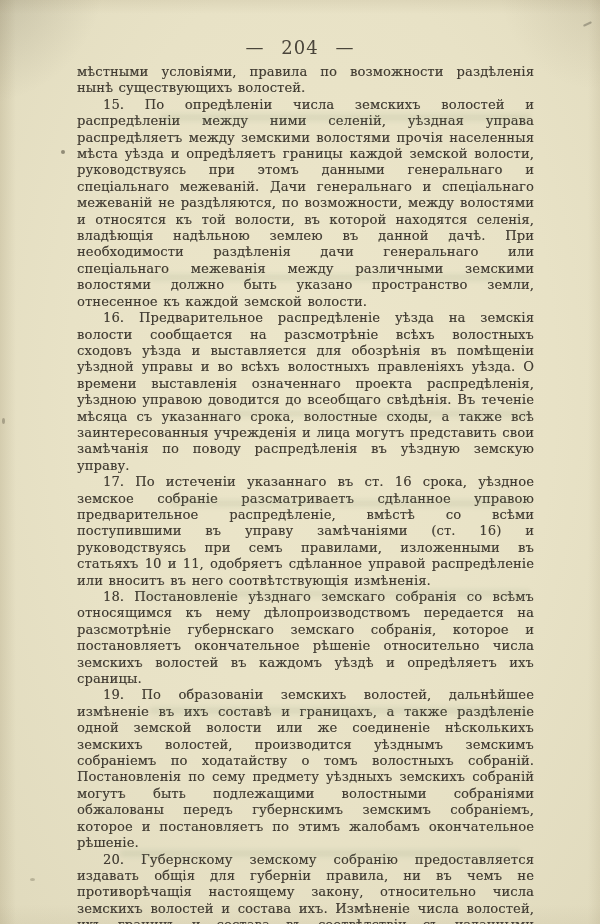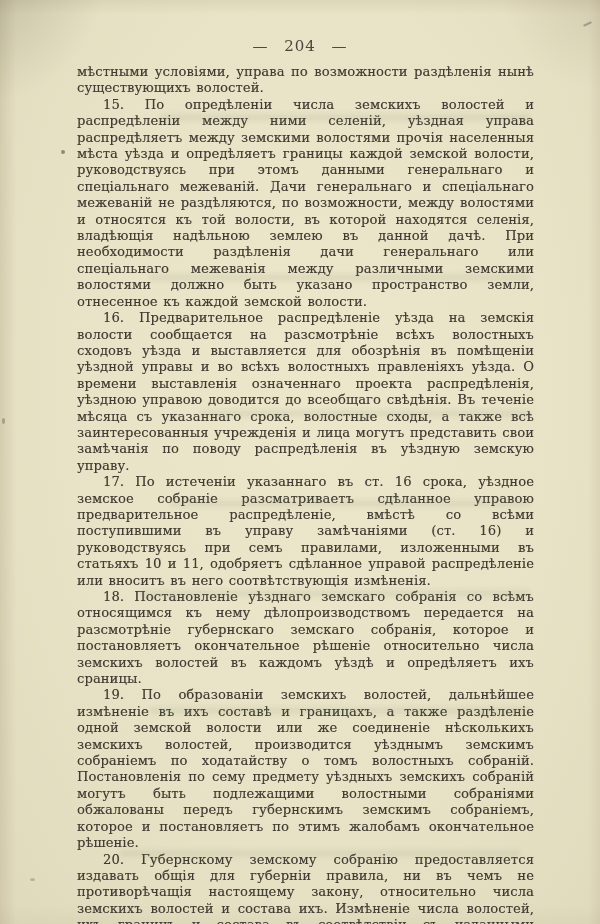--- a/index.html
+++ b/index.html
@@ -21,21 +21,21 @@
       linear-gradient(to top, rgba(125,108,70,0.06), rgba(125,108,70,0) 20px),
       radial-gradient(ellipse at 52% 42%, #ece6ca 0%, #e8e2c6 55%, #e0dabd 100%);
   }
 
   .page-header {
     position: absolute;
     top: 37px;
     left: 0;
     width: 100%;
     text-align: center;
-    font-size: 15px;
+    font-size: 18px;
     letter-spacing: 1px;
     word-spacing: 10px;
     color: #4a453b;
   }
 
   .text-block {
     position: absolute;
     top: 64px;
     left: 77px;
     width: 457px;
@@ -71,21 +71,21 @@
   }
 </style>
 </head>
 <body>
 
 <div class="page">
 
   <div class="page-header">— 204 —</div>
 
   <div class="text-block">
-    <p class="no-indent">мѣстными условіями, управа по возможности раздѣленія нынѣ существующихъ волостей.</p>
+    <p class="no-indent">мѣстными условіями, правила по возможности раздѣленія нынѣ существующихъ волостей.</p>
     <p>15. По опредѣленіи числа земскихъ волостей и распредѣленіи между ними селеній, уѣздная управа распредѣляетъ между земскими волостями прочія населенныя мѣста уѣзда и опредѣляетъ границы каждой земской волости, руководствуясь при этомъ данными генеральнаго и спеціальнаго межеваній. Дачи генеральнаго и спеціальнаго межеваній не раздѣляются, по возможности, между волостями и относятся къ той волости, въ которой находятся селенія, владѣющія надѣльною землею въ данной дачѣ. При необходимости раздѣленія дачи генеральнаго или спеціальнаго межеванія между различными земскими волостями должно быть указано пространство земли, отнесенное къ каждой земской волости.</p>
     <p>16. Предварительное распредѣленіе уѣзда на земскія волости сообщается на разсмотрѣніе всѣхъ волостныхъ сходовъ уѣзда и выставляется для обозрѣнія въ помѣщеніи уѣздной управы и во всѣхъ волостныхъ правленіяхъ уѣзда. О времени выставленія означеннаго проекта распредѣленія, уѣздною управою доводится до всеобщаго свѣдѣнія. Въ теченіе мѣсяца съ указаннаго срока, волостные сходы, а также всѣ заинтересованныя учрежденія и лица могутъ представить свои замѣчанія по поводу распредѣленія въ уѣздную земскую управу.</p>
     <p>17. По истеченіи указаннаго въ ст. 16 срока, уѣздное земское собраніе разсматриваетъ сдѣланное управою предварительное распредѣленіе, вмѣстѣ со всѣми поступившими въ управу замѣчаніями (ст. 16) и руководствуясь при семъ правилами, изложенными въ статьяхъ 10 и 11, одобряетъ сдѣланное управой распредѣленіе или вноситъ въ него соотвѣтствующія измѣненія.</p>
     <p>18. Постановленіе уѣзднаго земскаго собранія со всѣмъ относящимся къ нему дѣлопроизводствомъ передается на разсмотрѣніе губернскаго земскаго собранія, которое и постановляетъ окончательное рѣшеніе относительно числа земскихъ волостей въ каждомъ уѣздѣ и опредѣляетъ ихъ сраницы.</p>
     <p>19. По образованіи земскихъ волостей, дальнѣйшее измѣненіе въ ихъ составѣ и границахъ, а также раздѣленіе одной земской волости или же соединеніе нѣсколькихъ земскихъ волостей, производится уѣзднымъ земскимъ собраніемъ по ходатайству о томъ волостныхъ собраній. Постановленія по сему предмету уѣздныхъ земскихъ собраній могутъ быть подлежащими волостными собраніями обжалованы передъ губернскимъ земскимъ собраніемъ, которое и постановляетъ по этимъ жалобамъ окончательное рѣшеніе.</p>
     <p>20. Губернскому земскому собранію предоставляется издавать общія для губерніи правила, ни въ чемъ не противорѣчащія настоящему закону, относительно числа земскихъ волостей и состава ихъ. Измѣненіе числа волостей, ихъ границъ и состава въ соотвѣтствіи съ изданными губернскимъ земскимъ собраніемъ правилами возлагаются на уѣздныя земскія собранія, которыя постановляютъ на основаніи этихъ правилъ свои опредѣленія, руководствуясь по возможности заключеніями подлежащихъ волостныхъ земскихъ собраній, поскольку они не противорѣчатъ выше-</p>
   </div>
 
   <div class="bleed" style="left:160px; top:112px; width:370px;"></div>
   <div class="bleed" style="left:150px; top:272px; width:380px;"></div>

